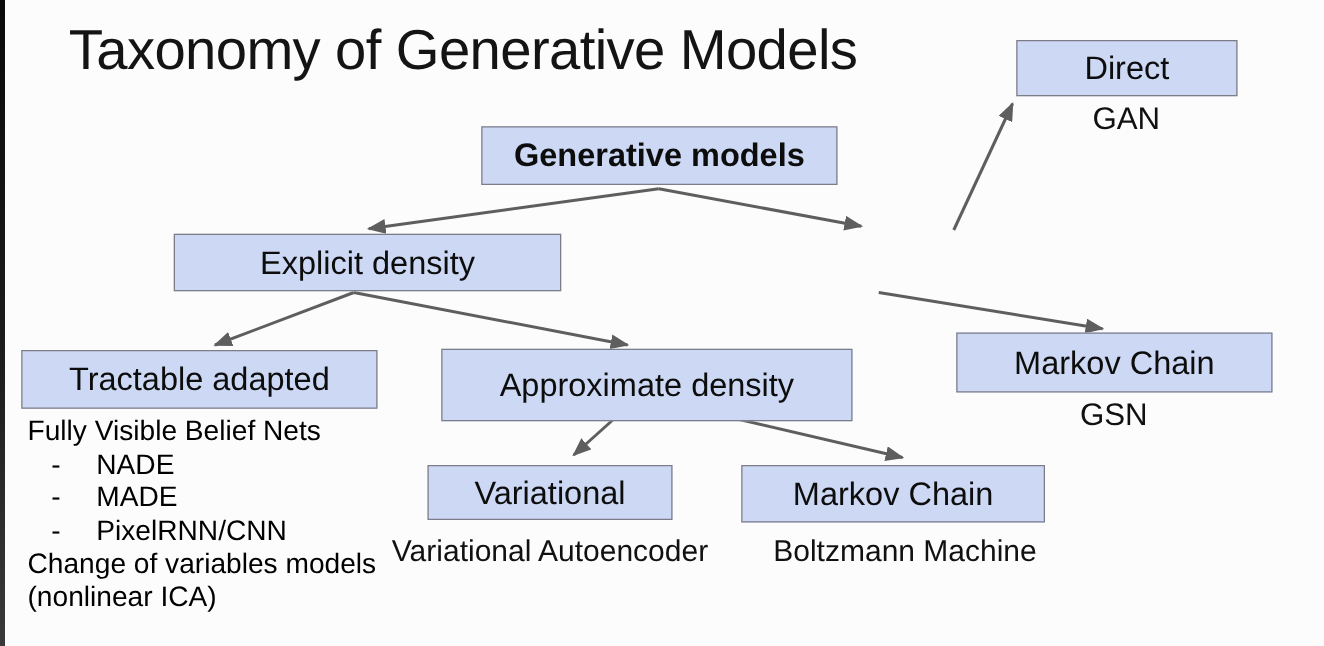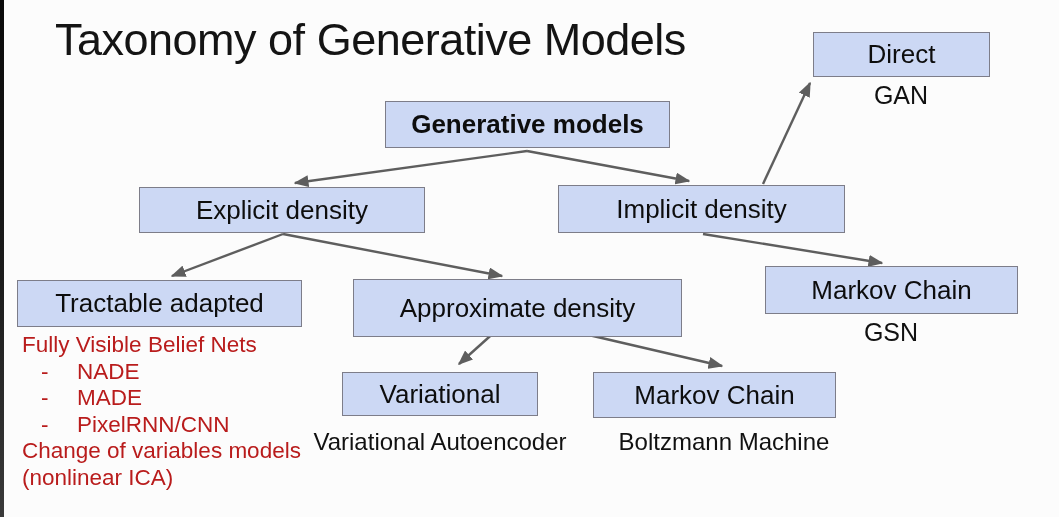--- a/index.html
+++ b/index.html
@@ -38,21 +38,21 @@
   .node.bold { font-weight: 700; }
   .sub-label {
     position: absolute;
     transform: translateX(-50%);
     font-size: 25px; color: #111111;
     white-space: nowrap;
   }
   .arrows { position: absolute; left: 0; top: 0; }
   .notes {
     position: absolute; left: 22px; top: 332px;
-    font-size: 22.5px; color: #b91c1c;
+    font-size: 22.5px; color: #000000;
     line-height: 26.5px;
   }
   .note-line { white-space: nowrap; }
   .dash {
     display: inline-block;
     padding-left: 19px; width: 36px;
     box-sizing: content-box;
   }
   .attribution {
     position: absolute; right: 7px; top: 488px;
@@ -83,23 +83,22 @@
     <line x1="283" y1="234" x2="502" y2="276" stroke="#5e5e5e" stroke-width="2.4" marker-end="url(#ah)"></line>
     <line x1="498" y1="329" x2="459" y2="364" stroke="#5e5e5e" stroke-width="2.4" marker-end="url(#ah)"></line>
     <line x1="563" y1="329" x2="722" y2="366" stroke="#5e5e5e" stroke-width="2.4" marker-end="url(#ah)"></line>
   </svg>
 
   <div class="node bold" style="left:385px; top:101px; width:285px; height:47px;">Generative models</div>
 
   <div class="node" style="left:813px; top:32px; width:177px; height:45px;">Direct</div>
   <div class="sub-label" style="left:901px; top:81px;">GAN</div>
 
-  <div class="node" style="left:139px; top:187px; width:286px; height:46px;">Explicit density</div>
+  <div class="node" style="left:139px; top:187px; width:310px; height:46px;">Explicit density</div>
 
-  <div class="node" style="left:558px; top:185px; width:287px; height:48px;">Implicit density</div>
 
   <div class="node" style="left:17px; top:280px; width:285px; height:47px;">Tractable adapted</div>
 
   <div class="node" style="left:353px; top:279px; width:329px; height:58px;">Approximate density</div>
 
   <div class="node" style="left:765px; top:266px; width:253px; height:48px;">Markov Chain</div>
   <div class="sub-label" style="left:891px; top:318px;">GSN</div>
 
   <div class="node" style="left:342px; top:372px; width:196px; height:44px;">Variational</div>
   <div class="sub-label" style="left:440px; top:428px; font-size:24px;">Variational Autoencoder</div>

